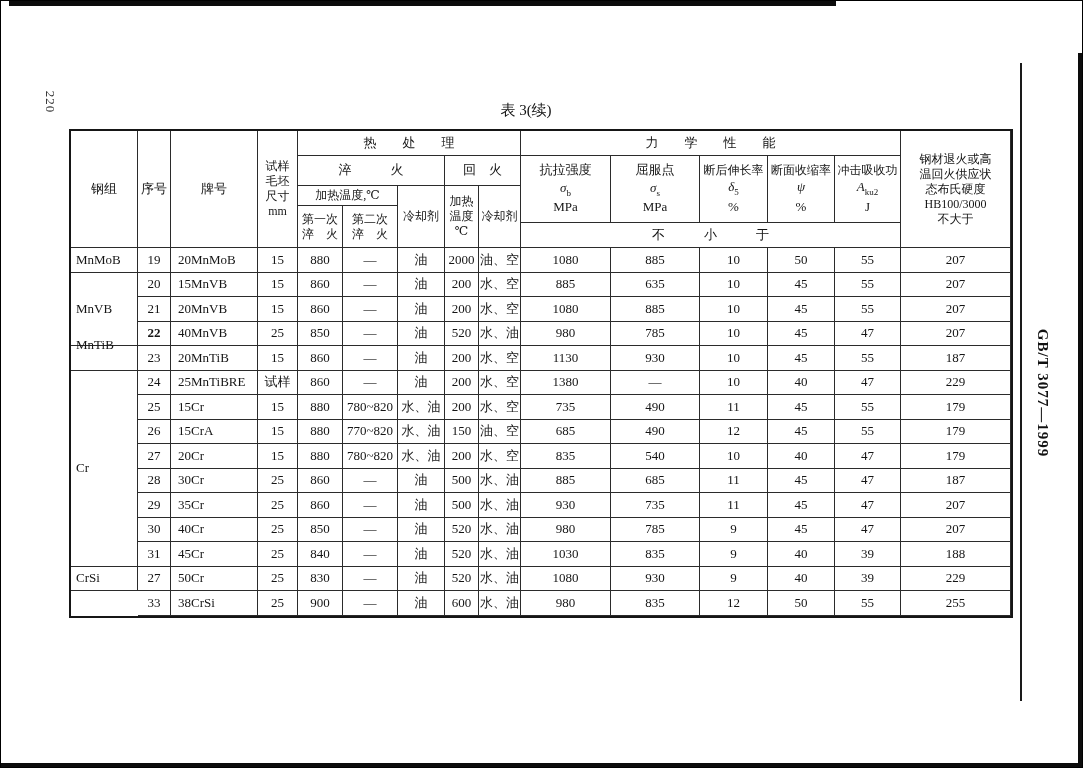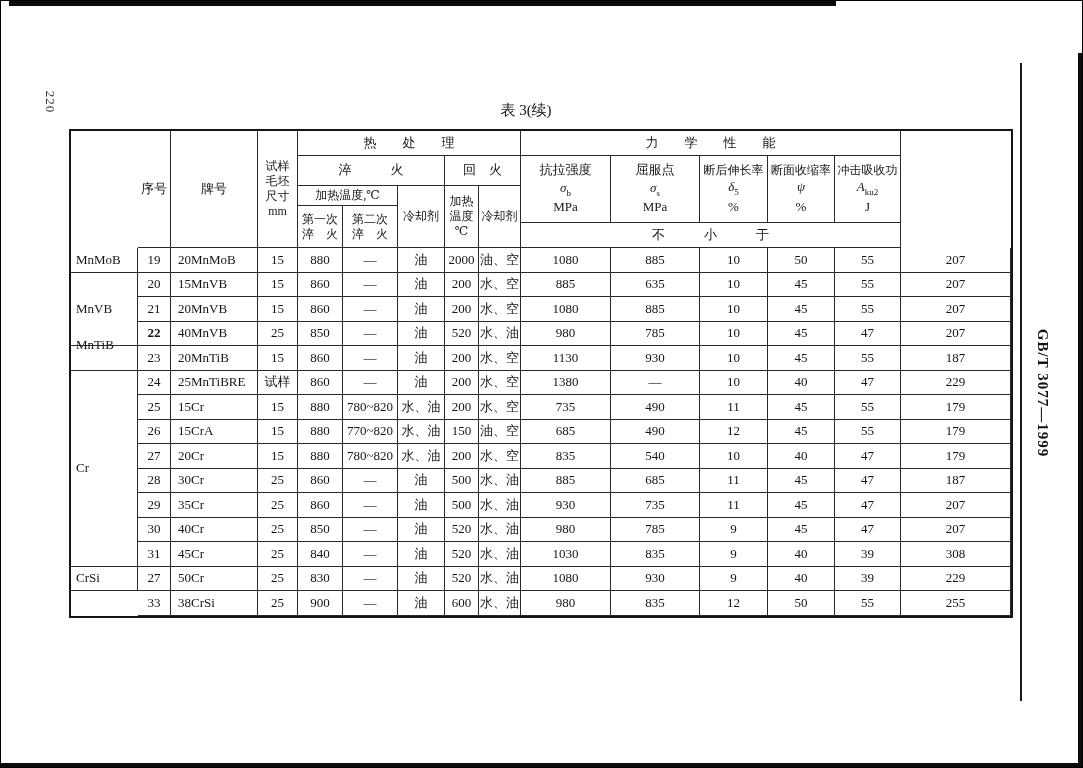--- a/index.html
+++ b/index.html
@@ -55,29 +55,35 @@
 <div class="bar" id="bottom-bar"></div>
 <div class="bar" id="right-bar"></div>
 <div id="std-rule"></div>
 
 <div id="page-num">220</div>
 <div id="std-code">GB/T 3077—1999</div>
 <div id="doc-title">表 3(续)</div>
 
 <div id="steel-table">
 
+  <div class="cell" style="grid-area:1/1/6/2">钢组</div>
   <div class="cell" style="grid-area:1/3/6/4">牌号</div>
   <div class="cell" style="grid-area:1/2/6/3">序号</div>
   <div class="cell pre small" style="grid-area:1/4/6/5">试样
 毛坯
 尺寸
 mm</div>
 
   <div class="cell" style="grid-area:1/10/2/15">力　　学　　性　　能</div>
   <div class="cell" style="grid-area:1/5/2/10">热　　处　　理</div>
+  <div class="cell pre small" style="grid-area:1/15/6/16">钢材退火或高
+温回火供应状
+态布氏硬度
+HB100/3000
+不大于</div>
 
   <div class="cell" style="grid-area:2/5/3/8">淬　　　火</div>
   <div class="cell" style="grid-area:2/8/3/10">回　火</div>
 
   <div class="cell small" style="grid-area:3/5/4/7">加热温度,℃</div>
   <div class="cell small" style="grid-area:3/7/6/8">冷却剂</div>
   <div class="cell pre small" style="grid-area:3/8/6/9">加热
 温度
 ℃</div>
   <div class="cell small" style="grid-area:3/9/6/10">冷却剂</div>
@@ -294,21 +300,21 @@
     <div class="cell" style="grid-area: 18 / 5;">840</div>
     <div class="cell" style="grid-area: 18 / 6;">—</div>
     <div class="cell" style="grid-area: 18 / 7;">油</div>
     <div class="cell" style="grid-area: 18 / 8;">520</div>
     <div class="cell" style="grid-area: 18 / 9;">水、油</div>
     <div class="cell" style="grid-area: 18 / 10;">1030</div>
     <div class="cell" style="grid-area: 18 / 11;">835</div>
     <div class="cell" style="grid-area: 18 / 12;">9</div>
     <div class="cell" style="grid-area: 18 / 13;">40</div>
     <div class="cell" style="grid-area: 18 / 14;">39</div>
-    <div class="cell" style="grid-area: 18 / 15;">308</div>
+    <div class="cell" style="grid-area: 18 / 15;">188</div>
     <div class="cell" style="grid-area: 19 / 2;">27</div>
     <div class="cell grade-cell" style="grid-area: 19 / 3;">50Cr</div>
     <div class="cell" style="grid-area: 19 / 4;">25</div>
     <div class="cell" style="grid-area: 19 / 5;">830</div>
     <div class="cell" style="grid-area: 19 / 6;">—</div>
     <div class="cell" style="grid-area: 19 / 7;">油</div>
     <div class="cell" style="grid-area: 19 / 8;">520</div>
     <div class="cell" style="grid-area: 19 / 9;">水、油</div>
     <div class="cell" style="grid-area: 19 / 10;">1080</div>
     <div class="cell" style="grid-area: 19 / 11;">930</div>

